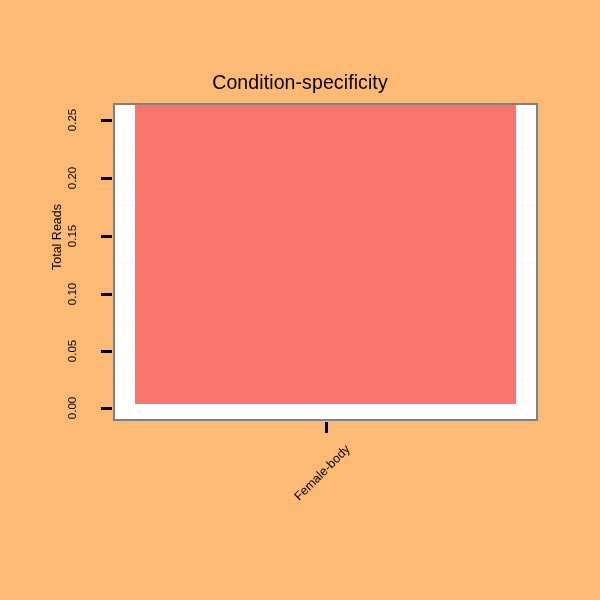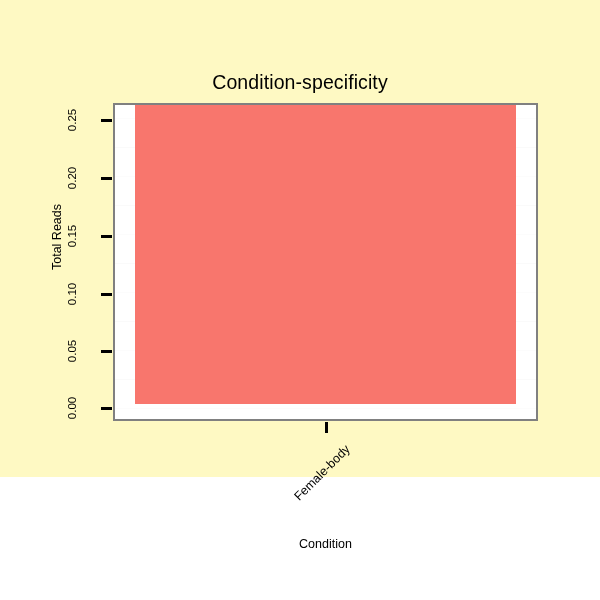--- a/index.html
+++ b/index.html
@@ -10,22 +10,22 @@
   body {
     width: 600px;
     height: 600px;
     overflow: hidden;
     font-family: "Liberation Sans", sans-serif;
     color: #000000;
   }
   #plot-root {
     position: relative;
     width: 600px;
-    height: 477px;
-    background: #fef9c3;
+    height: 600px;
+    background: #fdba74;
   }
 
   
   .chart-title {
     position: absolute;
     left: 0;
     top: 70px;
     width: 600px;
     text-align: center;
     font-size: 19.5px;
@@ -167,15 +167,14 @@
   <div class="y-tick-label-rot" style="left:50px; top:230px; width:44px;">0.15</div>
   <div class="y-tick-label-rot" style="left:50px; top:288px; width:44px;">0.10</div>
   <div class="y-tick-label-rot" style="left:50px; top:345px; width:44px;">0.05</div>
   <div class="y-tick-label-rot" style="left:50px; top:402px; width:44px;">0.00</div>
 
   <div class="axis-title-y">Total Reads</div>
 
   <div class="x-tick-mark" style="left:325px;"></div>
   <div class="x-tick-label" style="left:257px; top:442px; width:86px;">Female-body</div>
 
-  <div class="axis-title-x">Condition</div>
 
 </div>
 
 </body></html>

